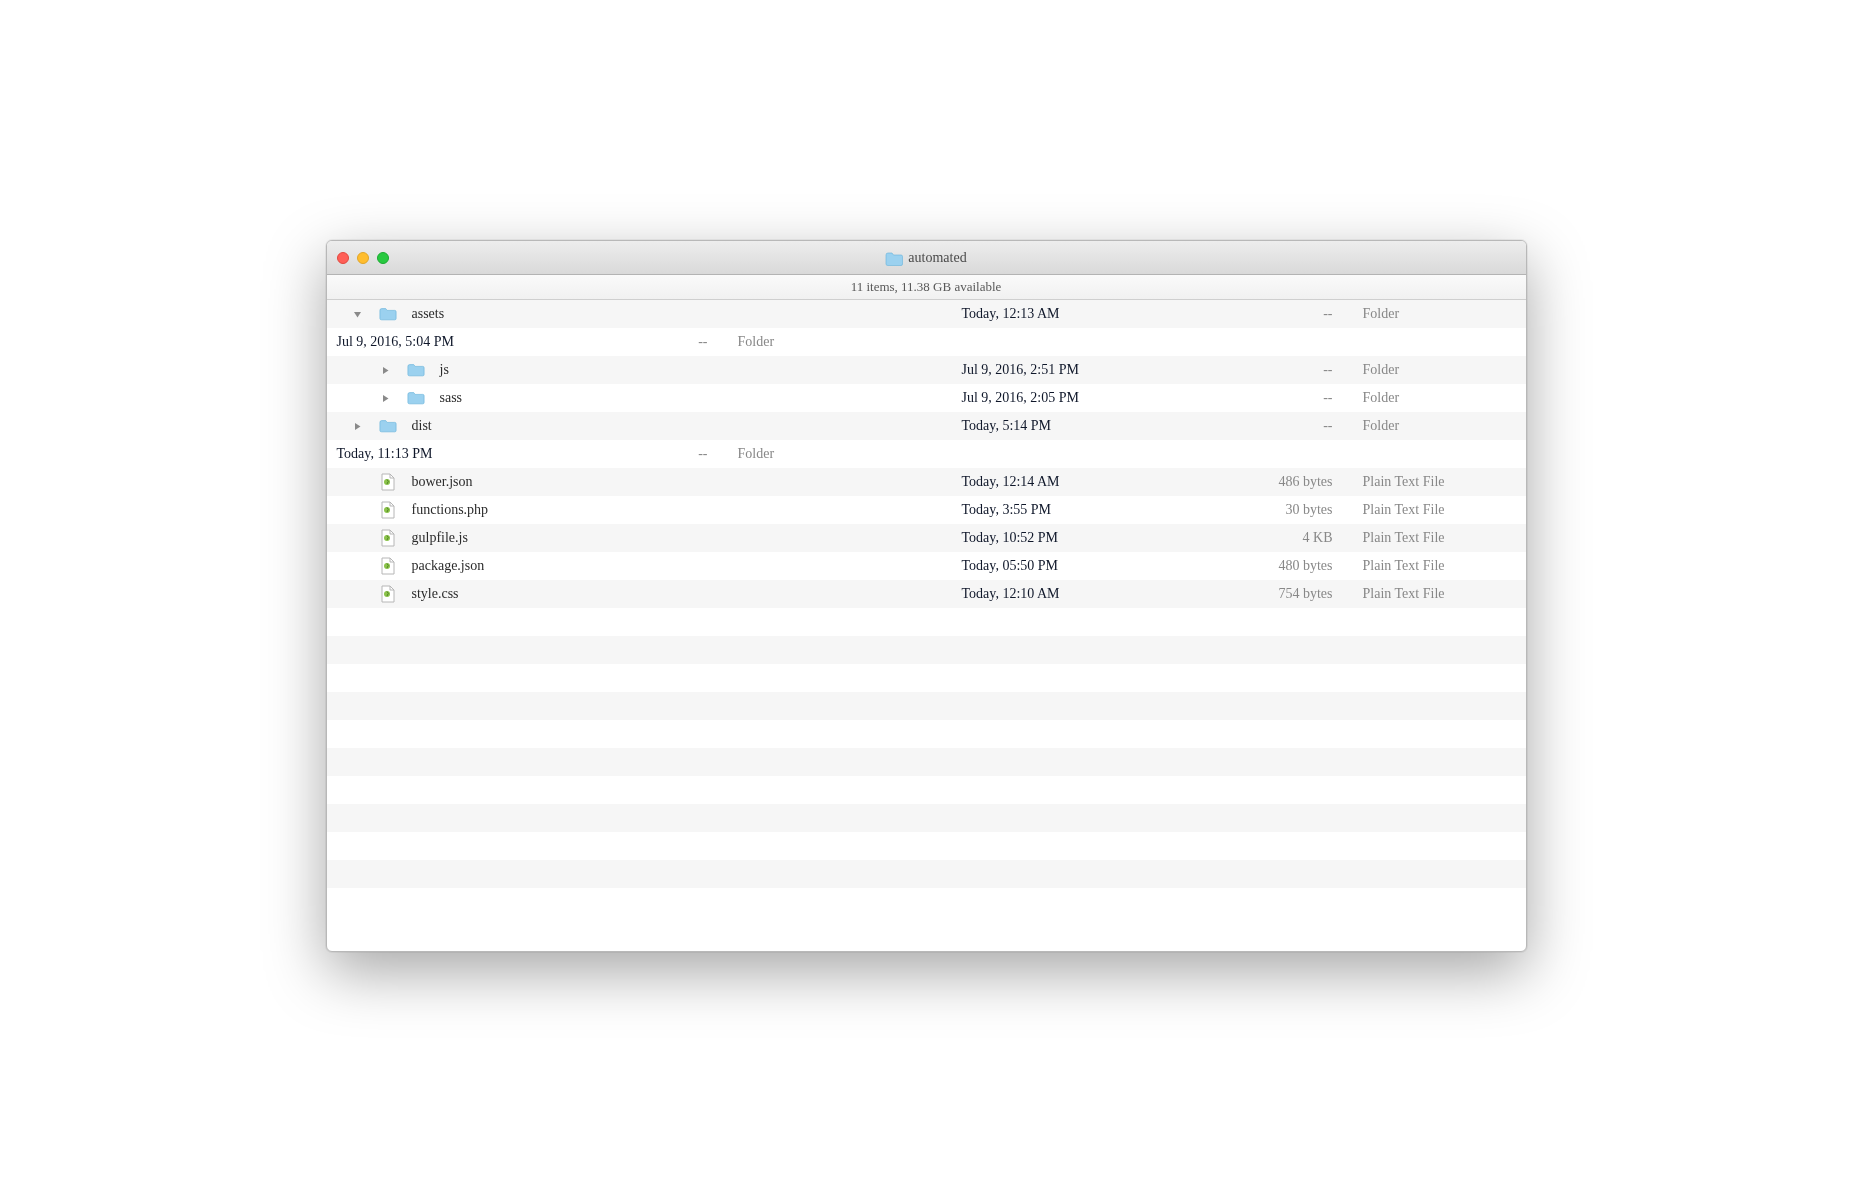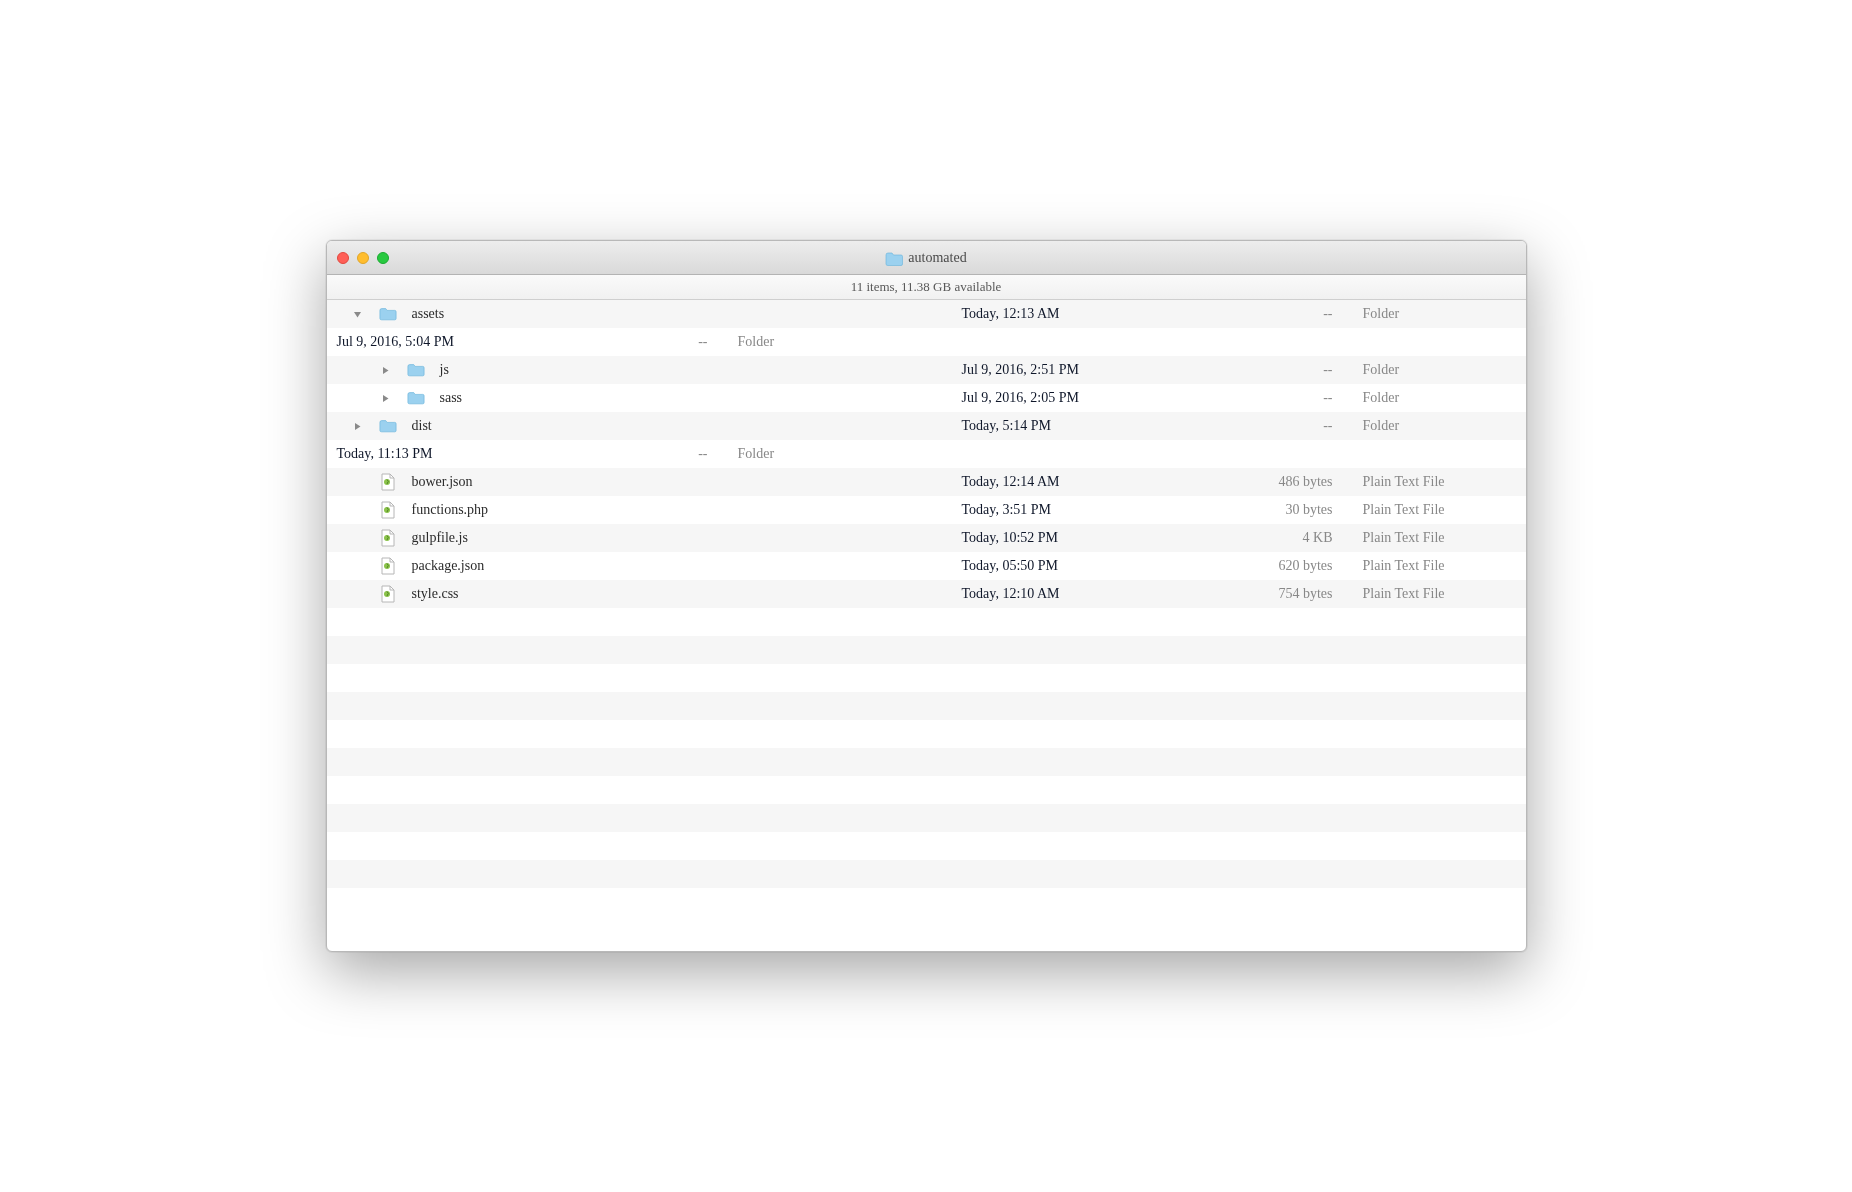--- a/index.html
+++ b/index.html
@@ -259,21 +259,21 @@
           <span class="file-icon">
             <svg width="16" height="18" viewBox="0 0 16 18">
               <path d="M2 1 L10 1 L14 5 L14 17 L2 17 Z" fill="#ffffff" stroke="#b6b6b6" stroke-width="1"></path>
               <path d="M10 1 L10 5 L14 5" fill="none" stroke="#b6b6b6" stroke-width="1"></path>
               <circle cx="7" cy="9" r="3" fill="#8bc34a"></circle>
               <path d="M7 6.5 Q9.5 8 7 11" fill="none" stroke="#4a7d1f" stroke-width="0.9"></path>
             </svg>
           </span>
           <span class="name-text">functions.php</span>
         </div>
-        <div class="cell cell-date">Today, 3:51 PM</div>
+        <div class="cell cell-date">Today, 3:55 PM</div>
         <div class="cell cell-size">30 bytes</div>
         <div class="cell cell-kind">Plain Text File</div>
       </div>
       <div class="row">
         <div class="cell cell-name">
           <span class="indent" style="width: 0px;"></span>
           <span class="spacer-disclosure"></span>
           <span class="file-icon">
             <svg width="16" height="18" viewBox="0 0 16 18">
               <path d="M2 1 L10 1 L14 5 L14 17 L2 17 Z" fill="#ffffff" stroke="#b6b6b6" stroke-width="1"></path>
@@ -296,21 +296,21 @@
             <svg width="16" height="18" viewBox="0 0 16 18">
               <path d="M2 1 L10 1 L14 5 L14 17 L2 17 Z" fill="#ffffff" stroke="#b6b6b6" stroke-width="1"></path>
               <path d="M10 1 L10 5 L14 5" fill="none" stroke="#b6b6b6" stroke-width="1"></path>
               <circle cx="7" cy="9" r="3" fill="#8bc34a"></circle>
               <path d="M7 6.5 Q9.5 8 7 11" fill="none" stroke="#4a7d1f" stroke-width="0.9"></path>
             </svg>
           </span>
           <span class="name-text">package.json</span>
         </div>
         <div class="cell cell-date">Today, 05:50 PM</div>
-        <div class="cell cell-size">620 bytes</div>
+        <div class="cell cell-size">480 bytes</div>
         <div class="cell cell-kind">Plain Text File</div>
       </div>
       <div class="row">
         <div class="cell cell-name">
           <span class="indent" style="width: 0px;"></span>
           <span class="spacer-disclosure"></span>
           <span class="file-icon">
             <svg width="16" height="18" viewBox="0 0 16 18">
               <path d="M2 1 L10 1 L14 5 L14 17 L2 17 Z" fill="#ffffff" stroke="#b6b6b6" stroke-width="1"></path>
               <path d="M10 1 L10 5 L14 5" fill="none" stroke="#b6b6b6" stroke-width="1"></path>

